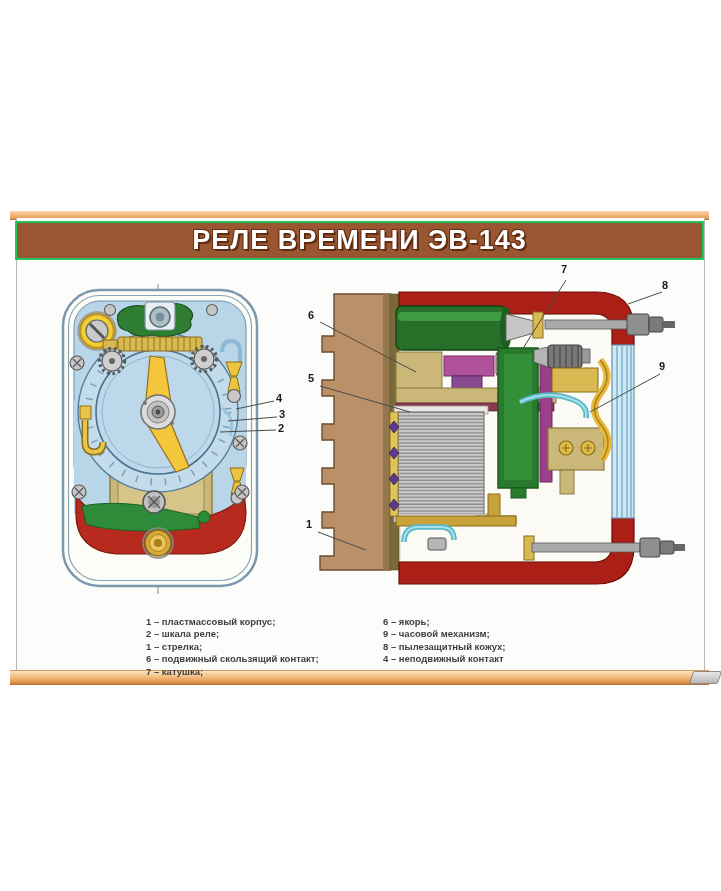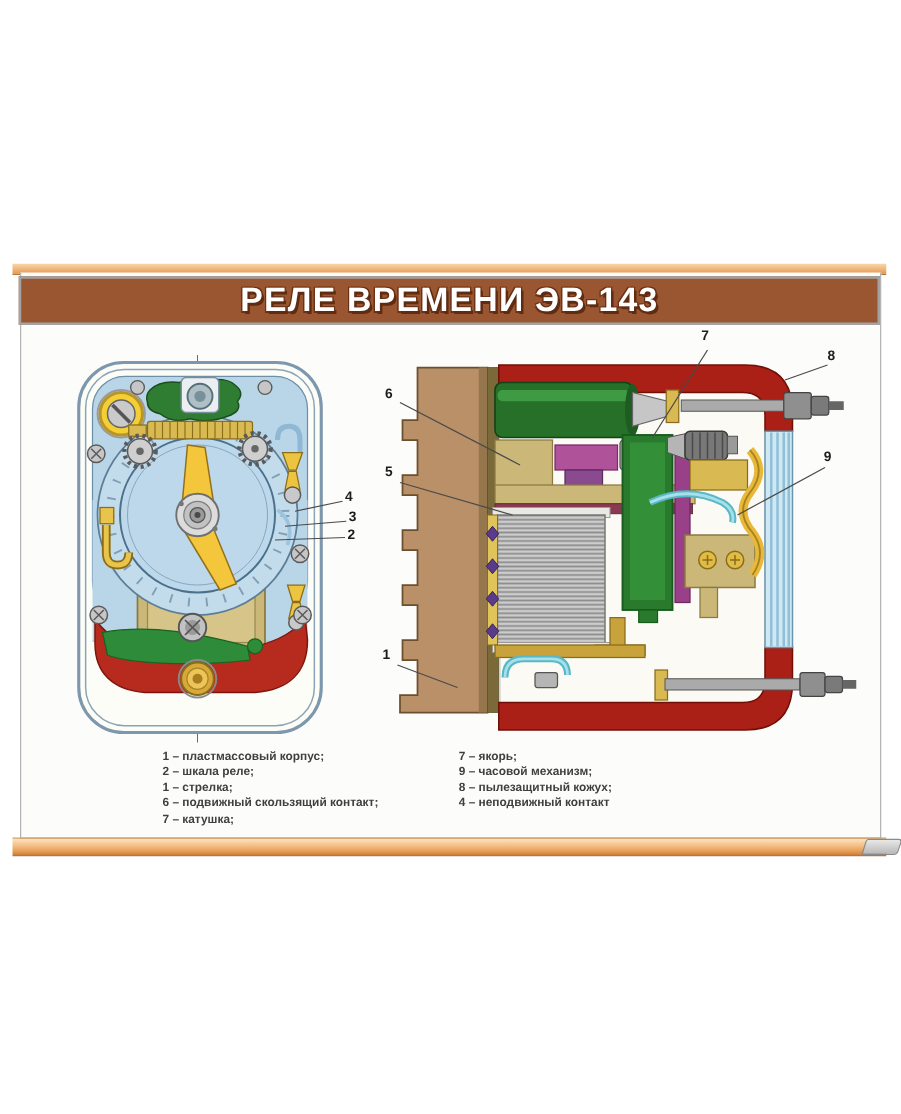--- a/index.html
+++ b/index.html
@@ -16,32 +16,32 @@
     border-bottom:1px solid #b5763a;
   }
   .poster-body{
     left:16px;top:218px;width:687px;height:452px;
     background:#fcfcfa;
     border:1px solid #b5b5b5;border-top:none;
   }
   .title-bar{
     left:15px;top:221px;width:689px;height:39px;
     background:#9a5631;
-    border:2px solid #a3a3a3;
+    border:2px solid #22c55e;
     box-sizing:border-box;
     display:flex;align-items:center;justify-content:center;
   }
   .title-text{
     color:#ffffff;font-size:27px;font-weight:bold;letter-spacing:1px;
     text-shadow:2px 2px 0 #5f2c12,-1px -1px 0 #6b3015,1px -1px 0 #6b3015,-1px 1px 0 #6b3015;
     white-space:nowrap;
   }
   .legend-col{
     font-size:9.5px;font-weight:bold;color:#3f3f3f;line-height:12.4px;
-    list-style:none;margin:0;padding:0;
+    list-style:none;margin:16px;padding:0;
   }
   .legend-left{left:130px;top:600px;width:235px;}
   .legend-right{left:367px;top:600px;width:220px;}
   .callout{
     position:absolute;font-size:11px;font-weight:bold;color:#1c1c1c;line-height:11px;
   }
   .bottom-rail{
     left:10px;top:670px;width:699px;height:13px;
     background:linear-gradient(#fce3c2,#f3bd82 45%,#e49a50 80%,#c87f3f);
     border-top:1px solid #d89a5c;border-bottom:1px solid #b5763a;
@@ -290,17 +290,17 @@
 <span class="callout" style="left:659px;top:361px;">9</span>
 
 <ul class="abs legend-col legend-left">
   <li>1 – пластмассовый корпус;</li>
   <li>2 – шкала реле;</li>
   <li>1 – стрелка;</li>
   <li>6 – подвижный скользящий контакт;</li>
   <li>7 – катушка;</li>
 </ul>
 <ul class="abs legend-col legend-right">
-  <li>7 – якорь;</li>
+  <li>6 – якорь;</li>
   <li>9 – часовой механизм;</li>
   <li>8 – пылезащитный кожух;</li>
   <li>4 – неподвижный контакт</li>
 </ul>
 
 </body></html>

